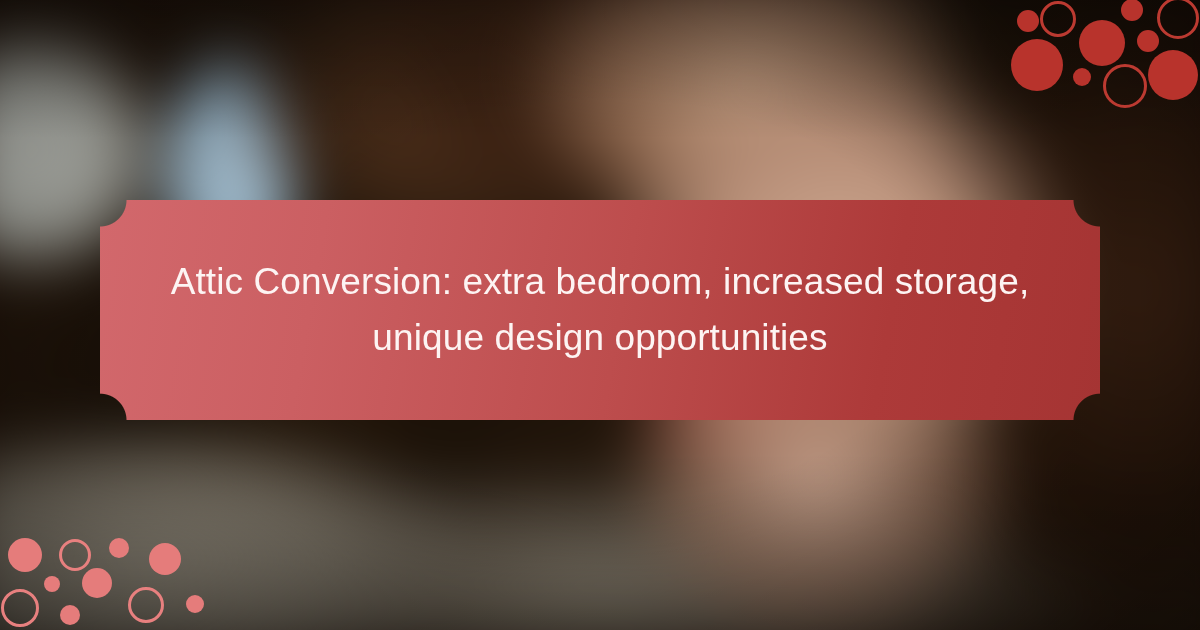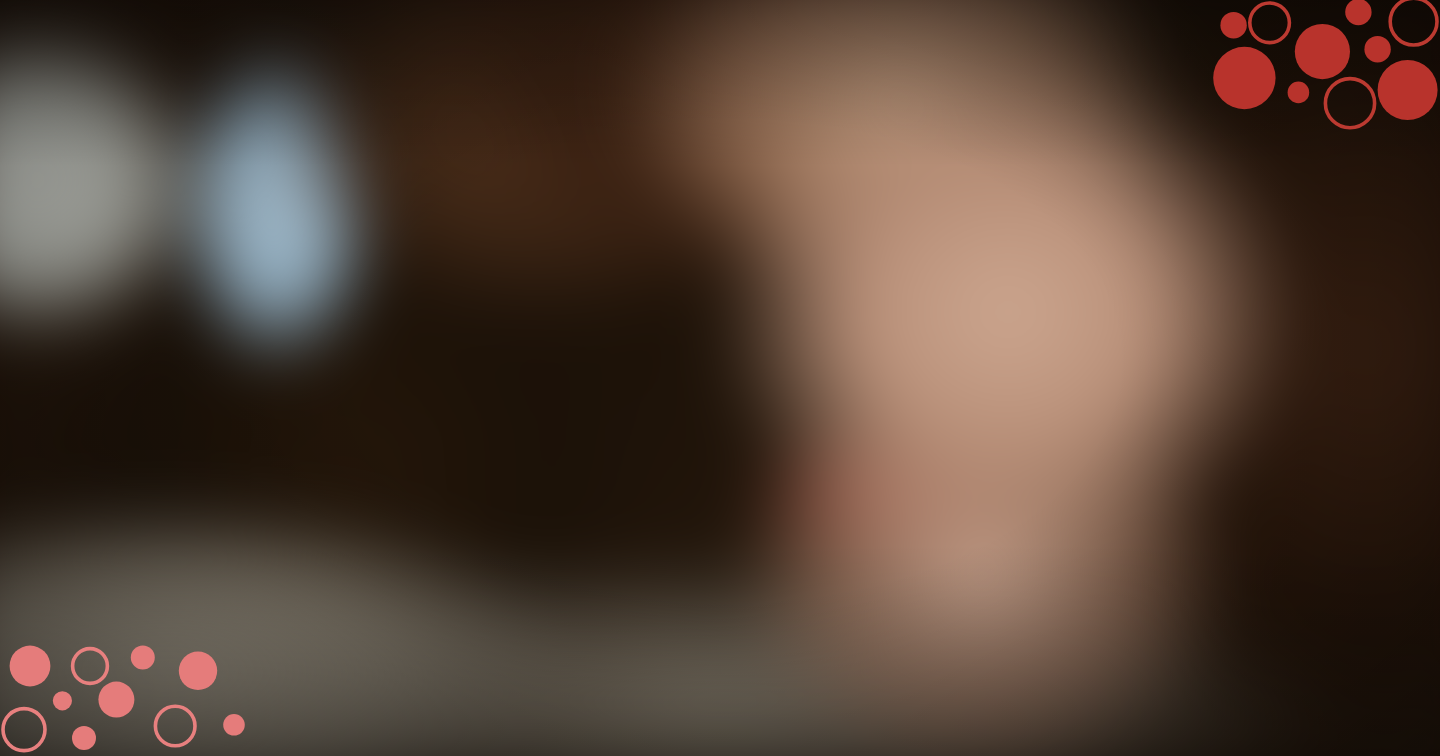--- a/index.html
+++ b/index.html
@@ -142,14 +142,17 @@
       <div class="dot" style="left: 109px; top: 43px; width: 20px; height: 20px; background: rgb(229, 124, 123);"></div>
       <div class="dot" style="left: 149px; top: 48px; width: 32px; height: 32px; background: rgb(229, 124, 123);"></div>
       <div class="dot" style="left: 44px; top: 81px; width: 16px; height: 16px; background: rgb(229, 124, 123);"></div>
       <div class="dot" style="left: 82px; top: 73px; width: 30px; height: 30px; background: rgb(229, 124, 123);"></div>
       <div class="dot" style="left: 1px; top: 94px; width: 38px; height: 38px; border: 3px solid rgb(232, 128, 127); background: transparent;"></div>
       <div class="dot" style="left: 128px; top: 92px; width: 36px; height: 36px; border: 3px solid rgb(232, 128, 127); background: transparent;"></div>
       <div class="dot" style="left: 60px; top: 110px; width: 20px; height: 20px; background: rgb(229, 124, 123);"></div>
       <div class="dot" style="left: 186px; top: 100px; width: 18px; height: 18px; background: rgb(229, 124, 123);"></div>
     </div>
 
+  <div id="banner">
+    <h1 id="headline">Attic Conversion: extra bedroom, increased storage, unique design opportunities</h1>
+  </div>
 
 </div>
 
 </body></html>

